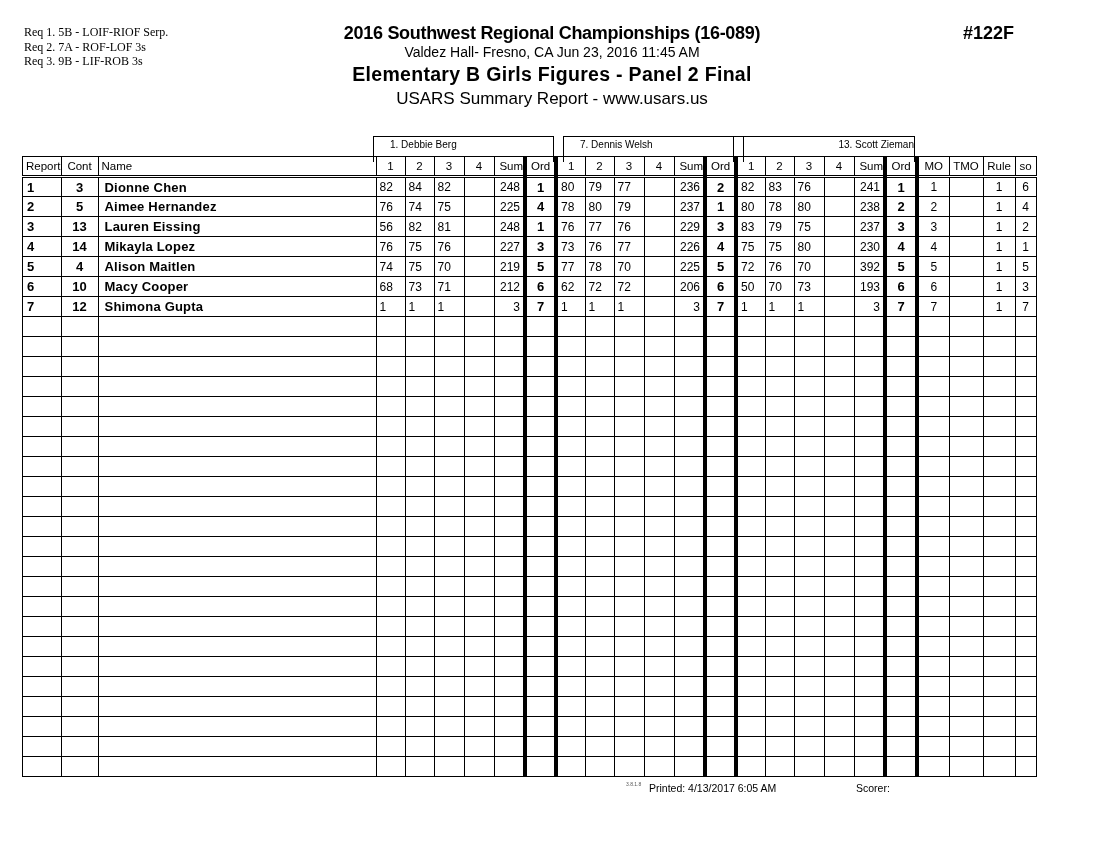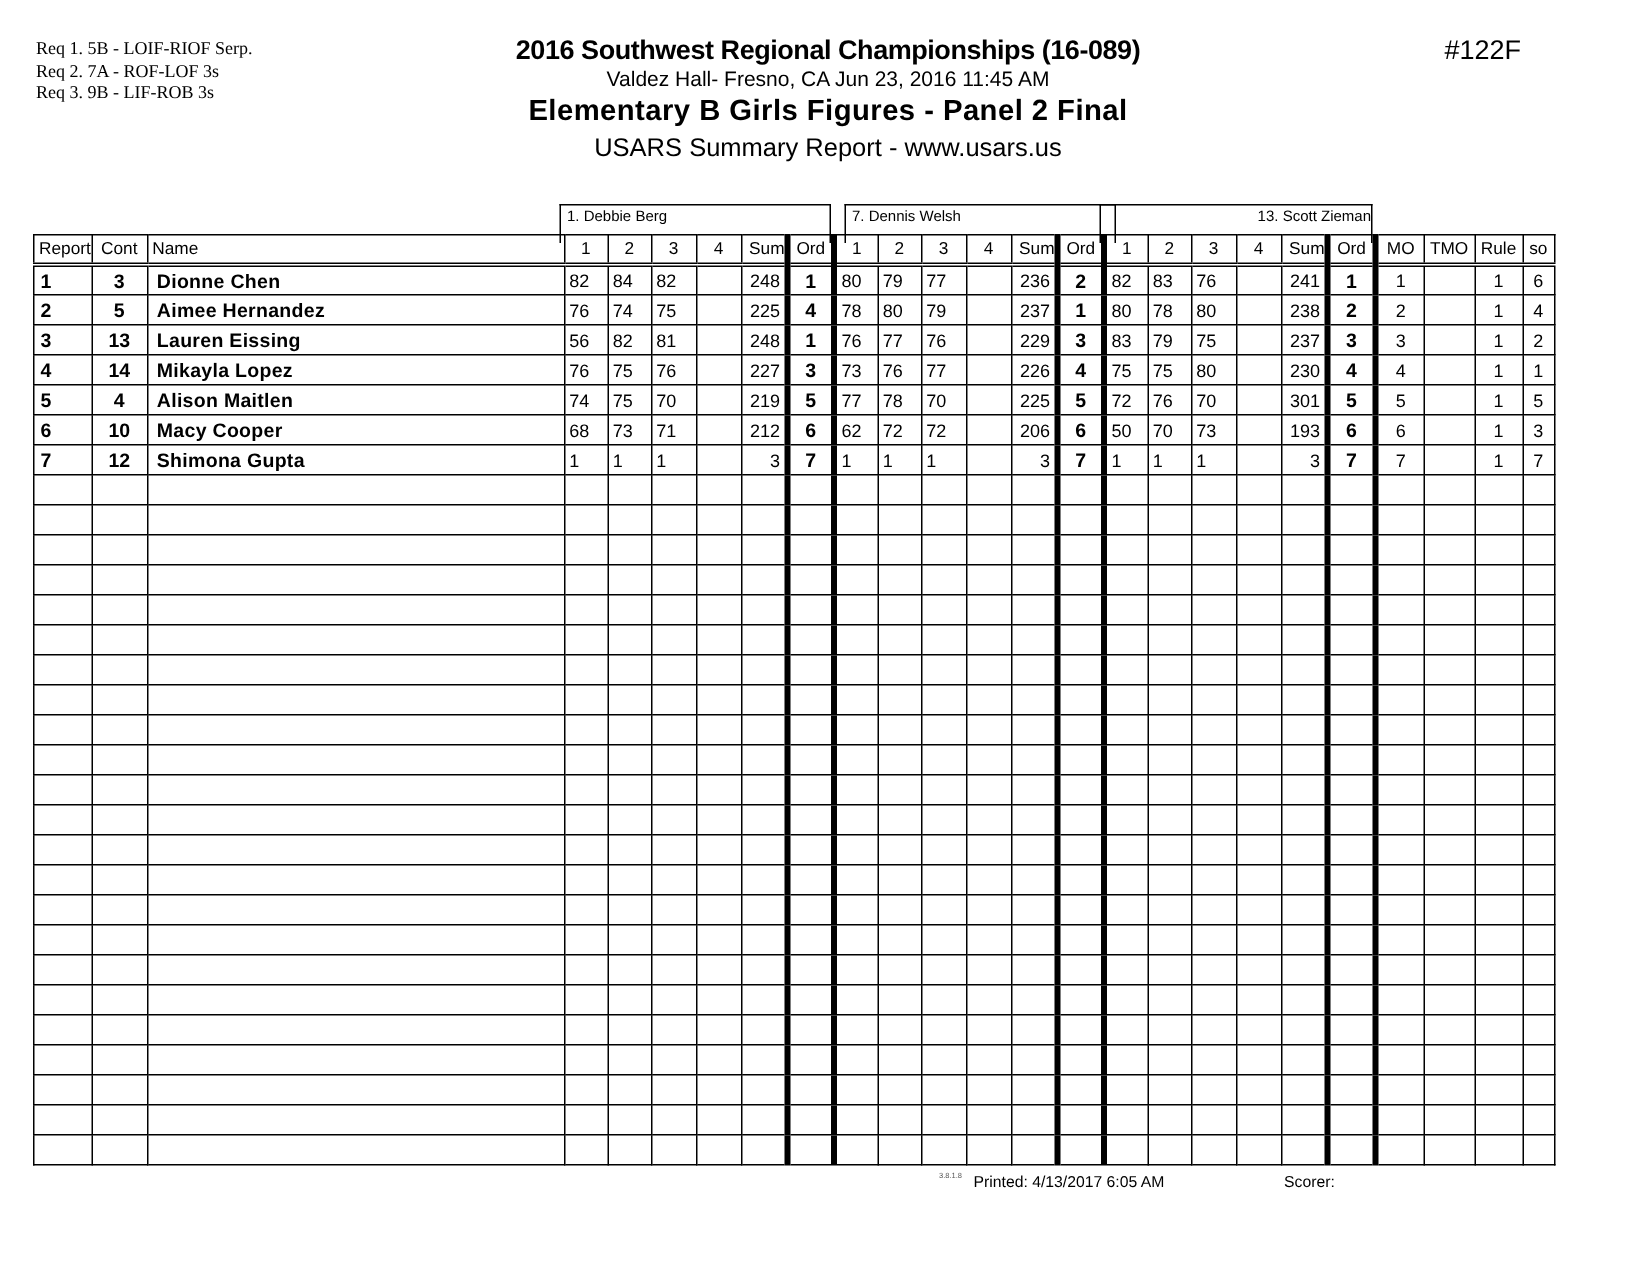--- a/index.html
+++ b/index.html
@@ -6,24 +6,24 @@
   body { width: 1100px; height: 850px; position: relative; overflow: hidden;
          font-family: "Liberation Sans", "DejaVu Sans", sans-serif; color: #000; }
   .abs { position: absolute; white-space: nowrap; }
   .reqs { left: 24px; top: 25px; font-size: 12px; line-height: 14.5px; }
   .reqs div { height: 14.5px; font-family: Liberation Serif, serif; }
   .title { left: 0; width: 1104px; text-align: center; }
   .t1 { top: 23px; font-size: 18px; font-weight: bold; letter-spacing: -0.3px; }
   .t2 { top: 44px; font-size: 14px; }
   .t3 { top: 63px; font-size: 19.5px; font-weight: bold; letter-spacing: 0.3px; }
   .t4 { top: 89px; font-size: 17px; }
-  .eventno { left: 963px; top: 23px; font-size: 18px; font-weight: normal; }
+  .eventno { left: 963px; top: 23px; font-size: 18px; font-weight: bold; }
 
   .judge-box { position: absolute; top: 136px; height: 26px; border: 1px solid #000; border-bottom: none;
-               font-size: 10px; box-sizing: border-box; padding-left: 4px; padding-top: 2px; }
+               font-size: 10px; box-sizing: border-box; padding-left: 16px; padding-top: 2px; }
 
   table.grid { position: absolute; left: 22px; top: 156px; border-collapse: collapse; table-layout: fixed; }
   table.grid td, table.grid th { border: 1px solid #000; padding: 0; height: 19px; box-sizing: border-box;
        font-size: 12px; font-weight: normal; text-align: center; overflow: hidden; white-space: nowrap; }
   table.grid thead th { height: 20px; border-bottom: 3px double #000; font-size: 11.5px; }
   table.grid th.l, table.grid td.l { text-align: left; padding-left: 3px; }
   table.grid td.r { text-align: right; padding-right: 3px; }
   table.grid th.sumh { text-align: right; padding-left: 1px; }
   table.grid td.b { font-weight: bold; font-size: 13px; }
   table.grid td.nm { font-weight: bold; font-size: 13px; text-align: left; padding-left: 6px; letter-spacing: 0.2px; }
@@ -234,21 +234,21 @@
         <td class="l">77</td>
         <td class="l">78</td>
         <td class="l">70</td>
         <td class="l"></td>
         <td class="r thickR">225</td>
         <td class="b thickR">5</td>
         <td class="l">72</td>
         <td class="l">76</td>
         <td class="l">70</td>
         <td class="l"></td>
-        <td class="r thickR">301</td>
+        <td class="r thickR">392</td>
         <td class="b thickR">5</td>
         <td>5</td>
         <td></td>
         <td>1</td>
         <td>5</td>
       </tr>
       <tr>
         <td class="pl">6</td>
         <td class="b">10</td>
         <td class="nm">Macy Cooper</td>

